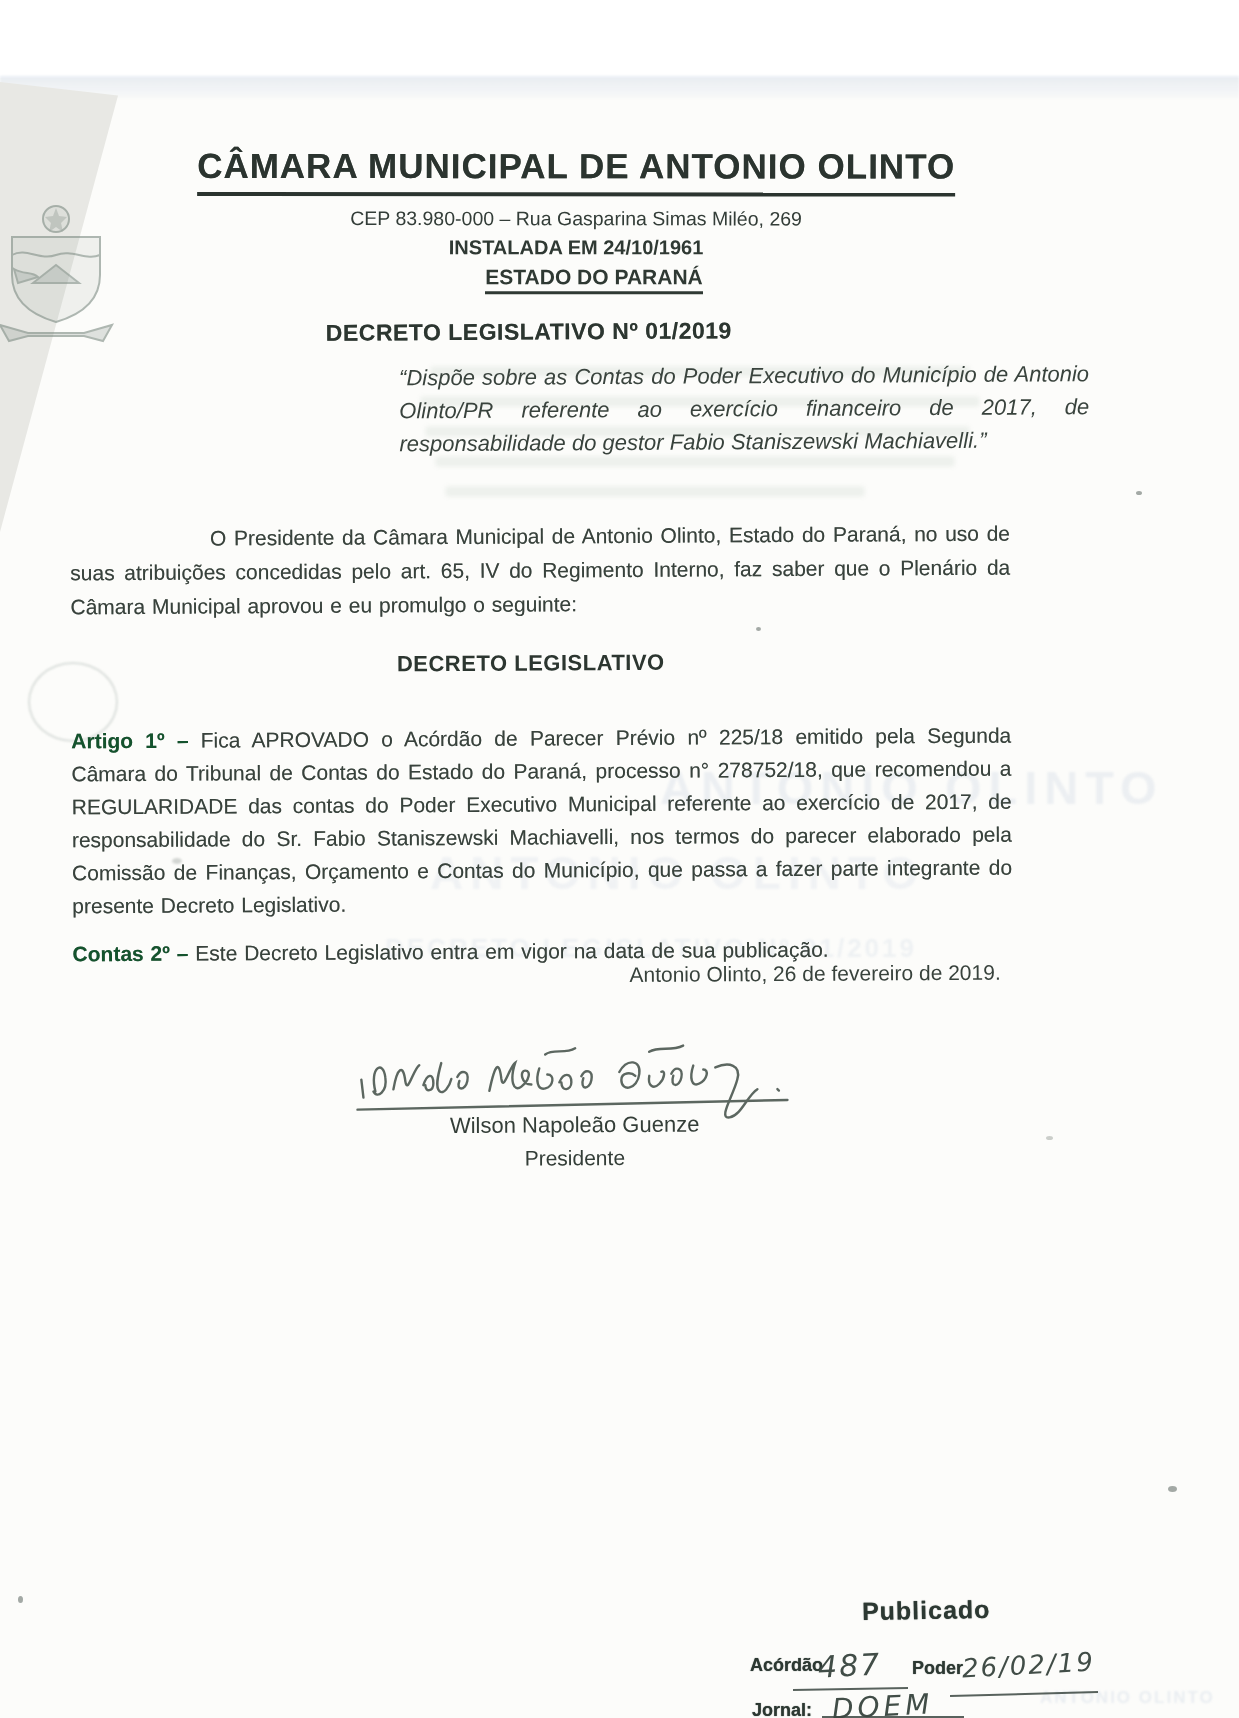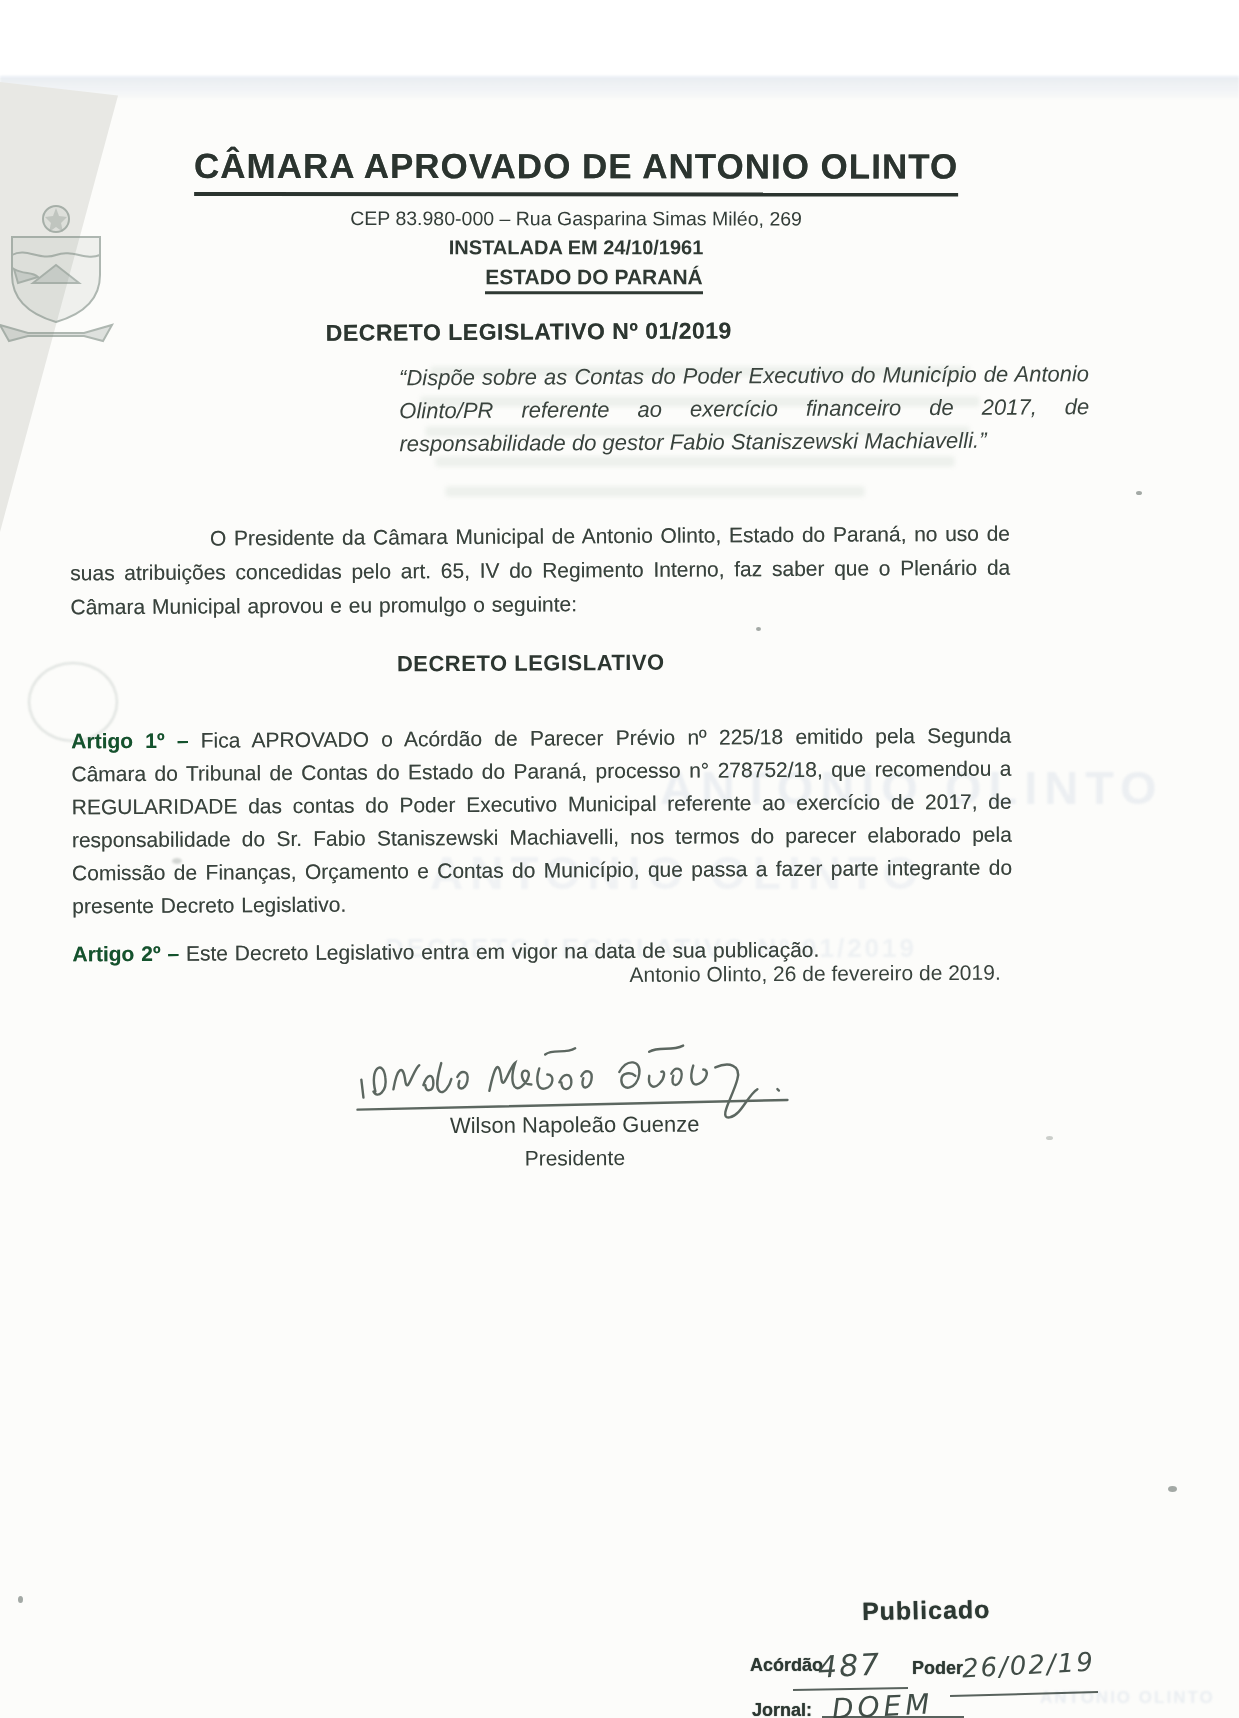--- a/index.html
+++ b/index.html
@@ -126,37 +126,37 @@
       <path d="M34 72 c14 -8 28 6 44 0 c16 -6 30 6 44 0" fill="none"></path>
       <path d="M55 100 l23 -18 23 18 z" fill="rgba(110,125,117,.35)"></path>
       <path d="M36 86 c10 6 18 2 24 8 l-20 6 z" fill="rgba(110,125,117,.35)"></path>
       <path d="M22 142 l28 8 h56 l28 -8 -9 16 -19 -5 h-56 l-19 5 z" fill="rgba(130,143,135,.4)"></path>
     </g>
   </svg>
 
   <div class="typed">
 
     <div class="hdr">
-      <div><span class="org-name">CÂMARA APROVADO DE ANTONIO OLINTO</span></div>
+      <div><span class="org-name">CÂMARA MUNICIPAL DE ANTONIO OLINTO</span></div>
       <div class="address">CEP 83.980-000 – Rua Gasparina Simas Miléo, 269</div>
       <div class="installed">INSTALADA EM 24/10/1961</div>
       <div class="state"><span>ESTADO DO PARANÁ</span></div>
     </div>
 
     <div class="doc-title">DECRETO LEGISLATIVO Nº 01/2019</div>
 
     <div class="epigraph">“Dispõe sobre as Contas do Poder Executivo do Município de Antonio Olinto/PR referente ao exercício financeiro de 2017, de responsabilidade do gestor Fabio Staniszewski Machiavelli.”</div>
 
     <p class="preamble body-text">O Presidente da Câmara Municipal de Antonio Olinto, Estado do Paraná, no uso de suas atribuições concedidas pelo art. 65, IV do Regimento Interno, faz saber que o Plenário da Câmara Municipal aprovou e eu promulgo o seguinte:</p>
 
     <div class="section-heading">DECRETO LEGISLATIVO</div>
 
     <p class="article article-1 body-text"><strong class="article-label">Artigo 1º – </strong><span>Fica APROVADO o Acórdão de Parecer Prévio nº 225/18 emitido pela Segunda Câmara do Tribunal de Contas do Estado do Paraná, processo n° 278752/18, que recomendou a REGULARIDADE das contas do Poder Executivo Municipal referente ao exercício de 2017, de responsabilidade do Sr. Fabio Staniszewski Machiavelli, nos termos do parecer elaborado pela Comissão de Finanças, Orçamento e Contas do Município, que passa a fazer parte integrante do presente Decreto Legislativo.</span></p>
 
-    <p class="article article-2 body-text"><strong class="article-label">Artigo 2º – </strong><span>Este Decreto Legislativo entra em vigor na data de sua publicação.</span></p>
+    <p class="article article-2 body-text"><strong class="article-label">Contas 2º – </strong><span>Este Decreto Legislativo entra em vigor na data de sua publicação.</span></p>
 
     <div class="dateline">Antonio Olinto, 26 de fevereiro de 2019.</div>
 
     <svg class="sig-svg" width="470" height="92" viewBox="0 0 470 92">
       <g stroke="#46524b" stroke-width="2.4" fill="none" stroke-linecap="round" opacity=".88">
         <path d="M14 64 L12 46"></path>
         <path d="M26 58 C20 34 34 26 36 44 C38 58 28 66 24 58"></path>
         <path d="M44 56 C48 34 54 30 56 48 C58 62 64 36 70 32"></path>
         <path d="M74 52 C78 40 84 40 84 50 C84 58 76 60 76 52"></path>
         <path d="M92 30 C88 44 86 54 90 58 C94 62 100 54 102 46"></path>

